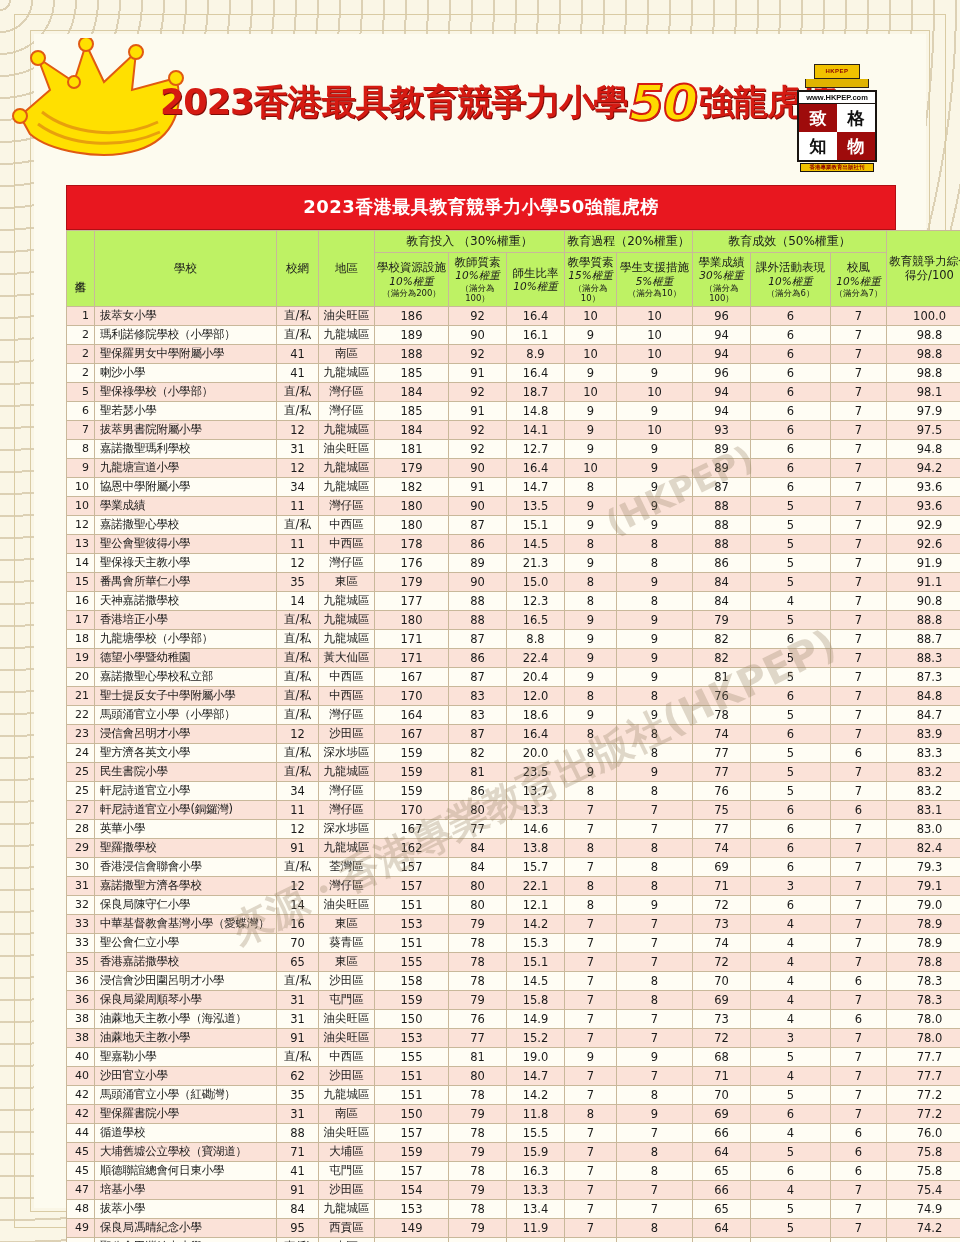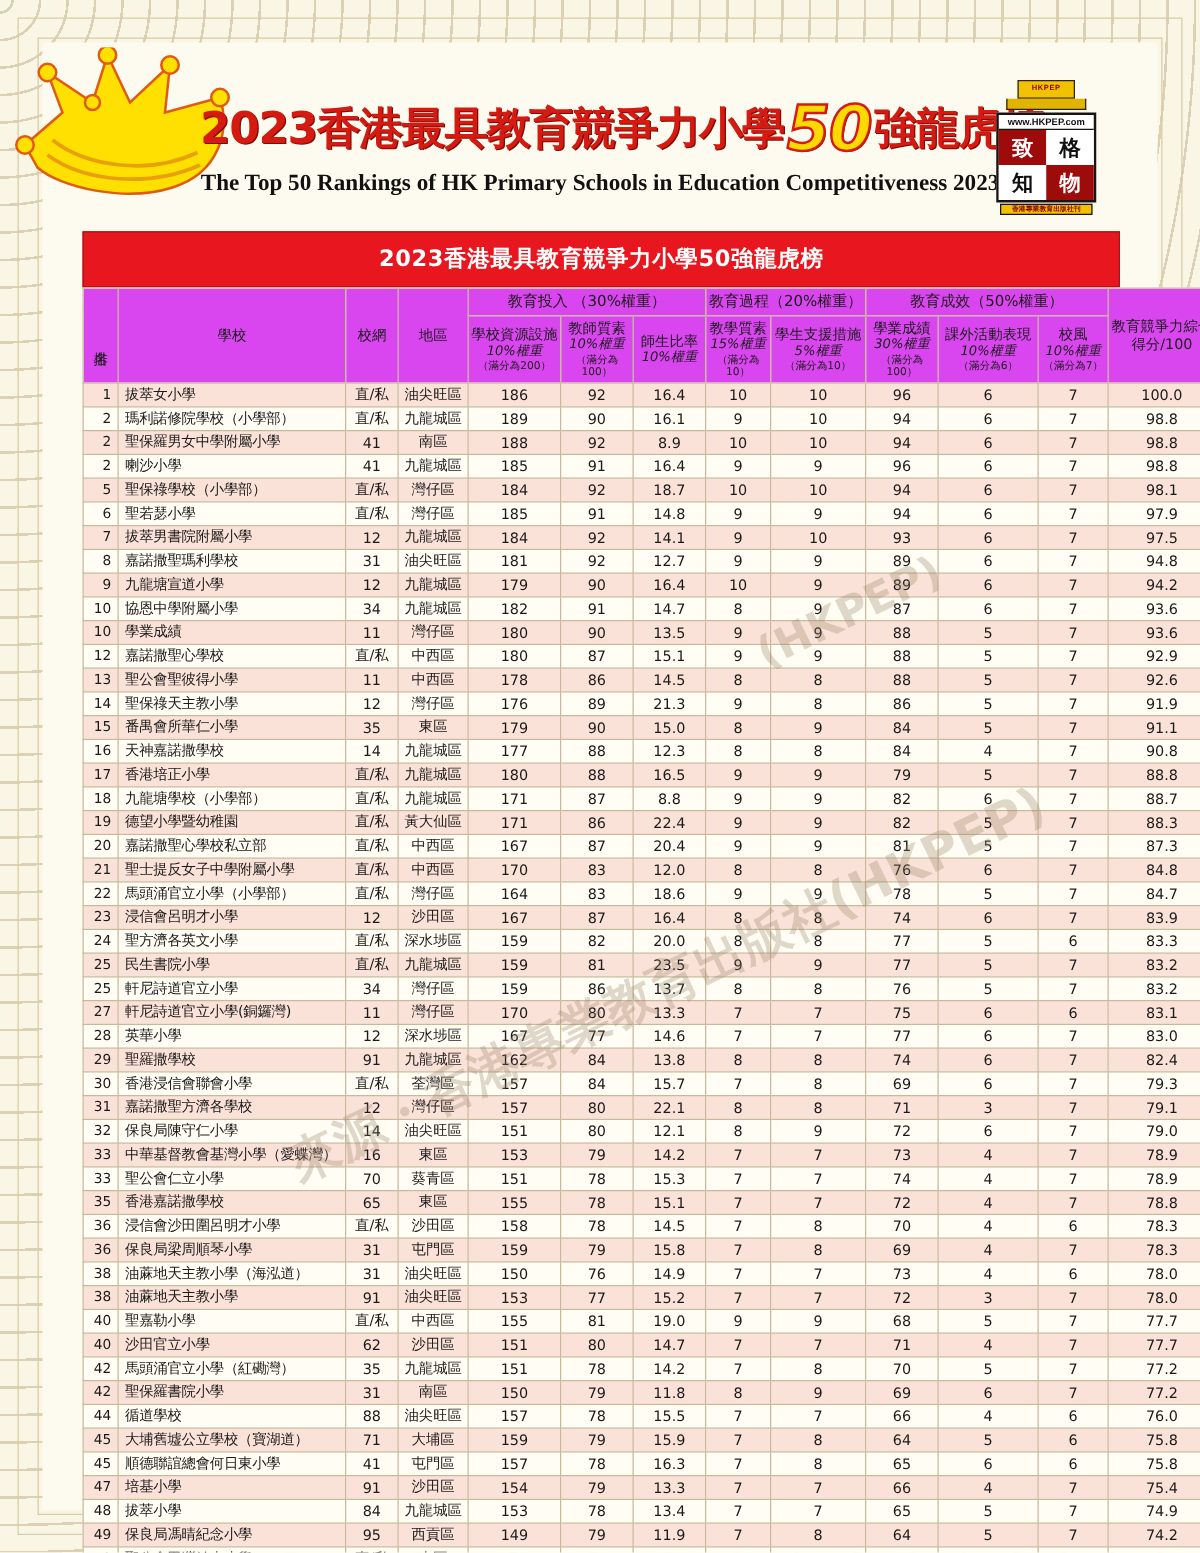--- a/index.html
+++ b/index.html
@@ -74,21 +74,21 @@
   #redbar{
     background:#e8171f;color:#fff;text-align:center;
     font-size:18px;font-weight:bold;padding:9px 0 10px;
     font-family:"DejaVu Sans","Liberation Sans",sans-serif;
     letter-spacing:.5px;
     border:1px solid #b00f14;
   }
   table{border-collapse:collapse;width:830px;table-layout:fixed;background:#fffdf4;}
   table th,table td{border:1px solid #c9b89a;font-family:"DejaVu Sans","Liberation Sans",sans-serif;}
   thead th{
-    background:#d946ef;color:#1a1a1a;font-weight:normal;
+    background:#bef264;color:#1a1a1a;font-weight:normal;
     font-size:11.5px;line-height:1.25;padding:2px 1px;text-align:center;
   }
   thead th .wt{font-size:10.5px;font-style:italic;}
   thead th .full{font-size:8.5px;}
   thead th.grp{font-size:12px;padding:3px 0;}
   tbody td{
     font-size:11.5px;height:18px;padding:0 2px;text-align:center;color:#1a1a1a;
     white-space:nowrap;overflow:hidden;
   }
   tbody tr:nth-child(odd) td{background:#fbe2d8;}
@@ -134,21 +134,20 @@
           <circle cx="128" cy="14" r="7"></circle>
         <circle cx="168" cy="40" r="7"></circle>
           <circle cx="66" cy="44" r="6"></circle>
       </g>
       <path d="M34 74 C62 96 112 102 150 84" fill="none" stroke="#e8a00c" stroke-width="3"></path>
       <path d="M30 86 C60 108 112 112 152 94" fill="none" stroke="#e8a00c" stroke-width="3"></path>
     </svg>
 
     <div id="titlewrap">
       <div id="title-cn"><span>2023香港最具教育競爭力小學</span><span class="fifty">50</span><span>強龍虎榜</span></div>
-      <div id="title-en">The Top 50 Rankings of HK Primary Schools in Education Competitiveness 2023</div>
     </div>
 
     <div id="logo">
       <div class="cap">HKPEP</div>
       <div class="cap2"></div>
       <div class="shieldbox">
         <div class="url">www.HKPEP.com</div>
         <div class="quad">
           <i class="q1">致</i>
           <i class="q2">格</i>

